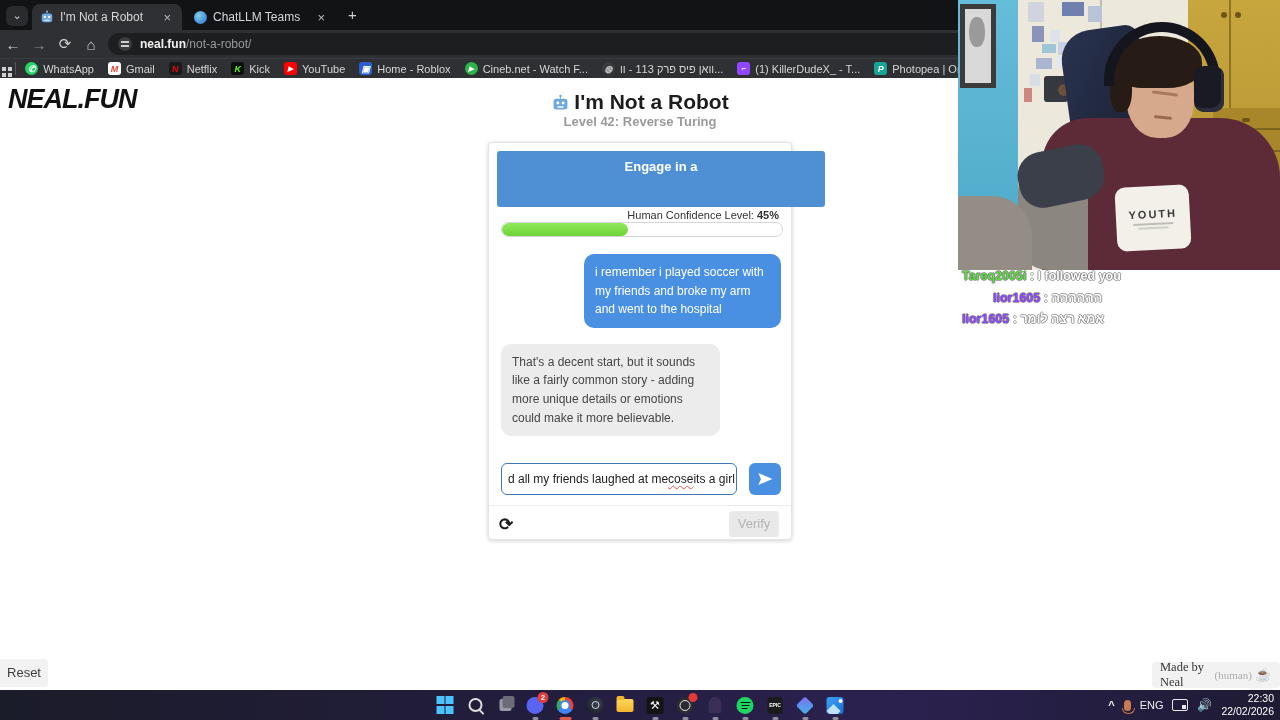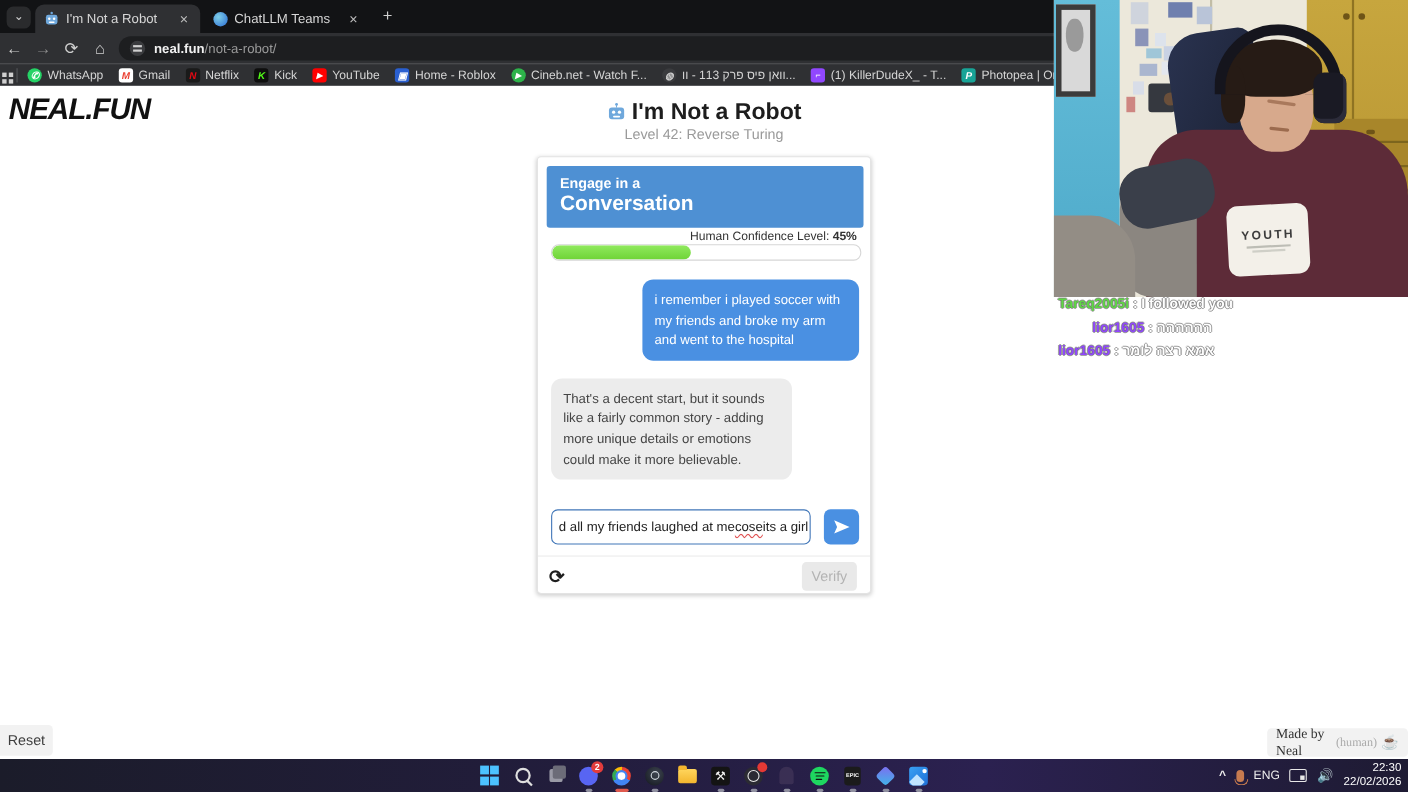--- a/index.html
+++ b/index.html
@@ -22,25 +22,25 @@
   #siteinfo{width:14px;height:14px;border-radius:50%;background:#3a3b3e;margin-right:8px;position:relative;}
   #siteinfo:before{content:"";position:absolute;left:3px;top:4px;width:8px;height:1.5px;background:#cfcfcf;box-shadow:0 4px 0 #cfcfcf;}
   #bookbar{left:0;top:58px;width:1280px;height:20px;background:#2f3033;display:flex;align-items:center;
            font-size:11px;color:#d5d5d5;border-top:1px solid #3a3b3e;box-sizing:border-box;}
   .bm{display:flex;align-items:center;gap:5px;margin-right:14px;white-space:nowrap;}
   .fav{width:13px;height:13px;border-radius:3px;display:inline-flex;align-items:center;justify-content:center;
        font-size:9px;font-weight:bold;color:#fff;flex:0 0 auto;}
   
   #logo{left:8px;top:84px;font-size:27px;font-weight:bold;font-style:italic;color:#101010;letter-spacing:-1px;}
   #ptitle{left:0;top:90px;width:1280px;text-align:center;font-size:21px;font-weight:bold;color:#1d1d1d;}
-  #psub{left:0;top:114px;width:1280px;text-align:center;font-size:13px;color:#9a9a9a;}
+  #psub{left:0;top:114px;width:1280px;text-align:center;font-size:13px;color:#9a9a9a;font-weight:bold;}
   #card{left:488px;top:142px;width:304px;height:398px;background:#fff;border:1px solid #e3e3e3;
         border-radius:4px;box-shadow:0 1px 4px rgba(0,0,0,.18);box-sizing:border-box;}
-  #cardhead{left:8px;top:8px;width:288px;height:56px;background:#4e90d3;border-radius:3px;color:#fff;
-            padding:8px 12px;box-sizing:border-box;}
+  #cardhead{left:8px;top:8px;width:328px;height:56px;background:#4e90d3;border-radius:3px;color:#fff;
+            padding:8px 12px;box-sizing:border-box;text-align:center;}
   #cardhead .l1{font-size:13px;font-weight:600;}
   #cardhead .l2{font-size:19px;font-weight:800;margin-top:1px;}
   #conf{right:12px;top:66px;font-size:11px;color:#333;}
   #conf b{font-weight:bold;}
   #ptrack{left:12px;top:79px;width:280px;height:13px;border:1px solid #d6d6d6;border-radius:7px;
           background:#fff;overflow:hidden;}
   #pfill{height:100%;border-radius:7px;background:linear-gradient(180deg,#90e95e,#6fd437);}
   #chatarea{left:0;top:96px;width:304px;height:216px;overflow:hidden;padding:0 12px;box-sizing:border-box;}
   .bub{font-size:12px;line-height:1.55;padding:9px 11px;border-radius:10px;box-sizing:border-box;}
   .bub.bot{background:#ececec;color:#454545;width:219px;}
@@ -188,21 +188,20 @@
         <circle cx="5.5" cy="8.5" r="1.4" fill="#fff"></circle>
         <circle cx="10.5" cy="8.5" r="1.4" fill="#fff"></circle>
         <rect x="5" y="11.5" width="6" height="1.5" rx="0.75" fill="#fff"></rect>
       </svg><span>I'm Not a Robot</span>
   </div>
   <div class="a" id="psub">Level 42: Reverse Turing</div>
 
   <div class="a" id="card">
     <div class="a" id="cardhead">
       <div class="l1">Engage in a</div>
-      <div class="l2">Conversation</div>
     </div>
     <div class="a" id="conf">
       <span>Human Confidence Level:</span>
       <b>45%</b>
     </div>
     <div class="a" id="ptrack">
       <div id="pfill" style="width: 45%;"></div>
     </div>
 
     <div class="a" id="chatarea">

